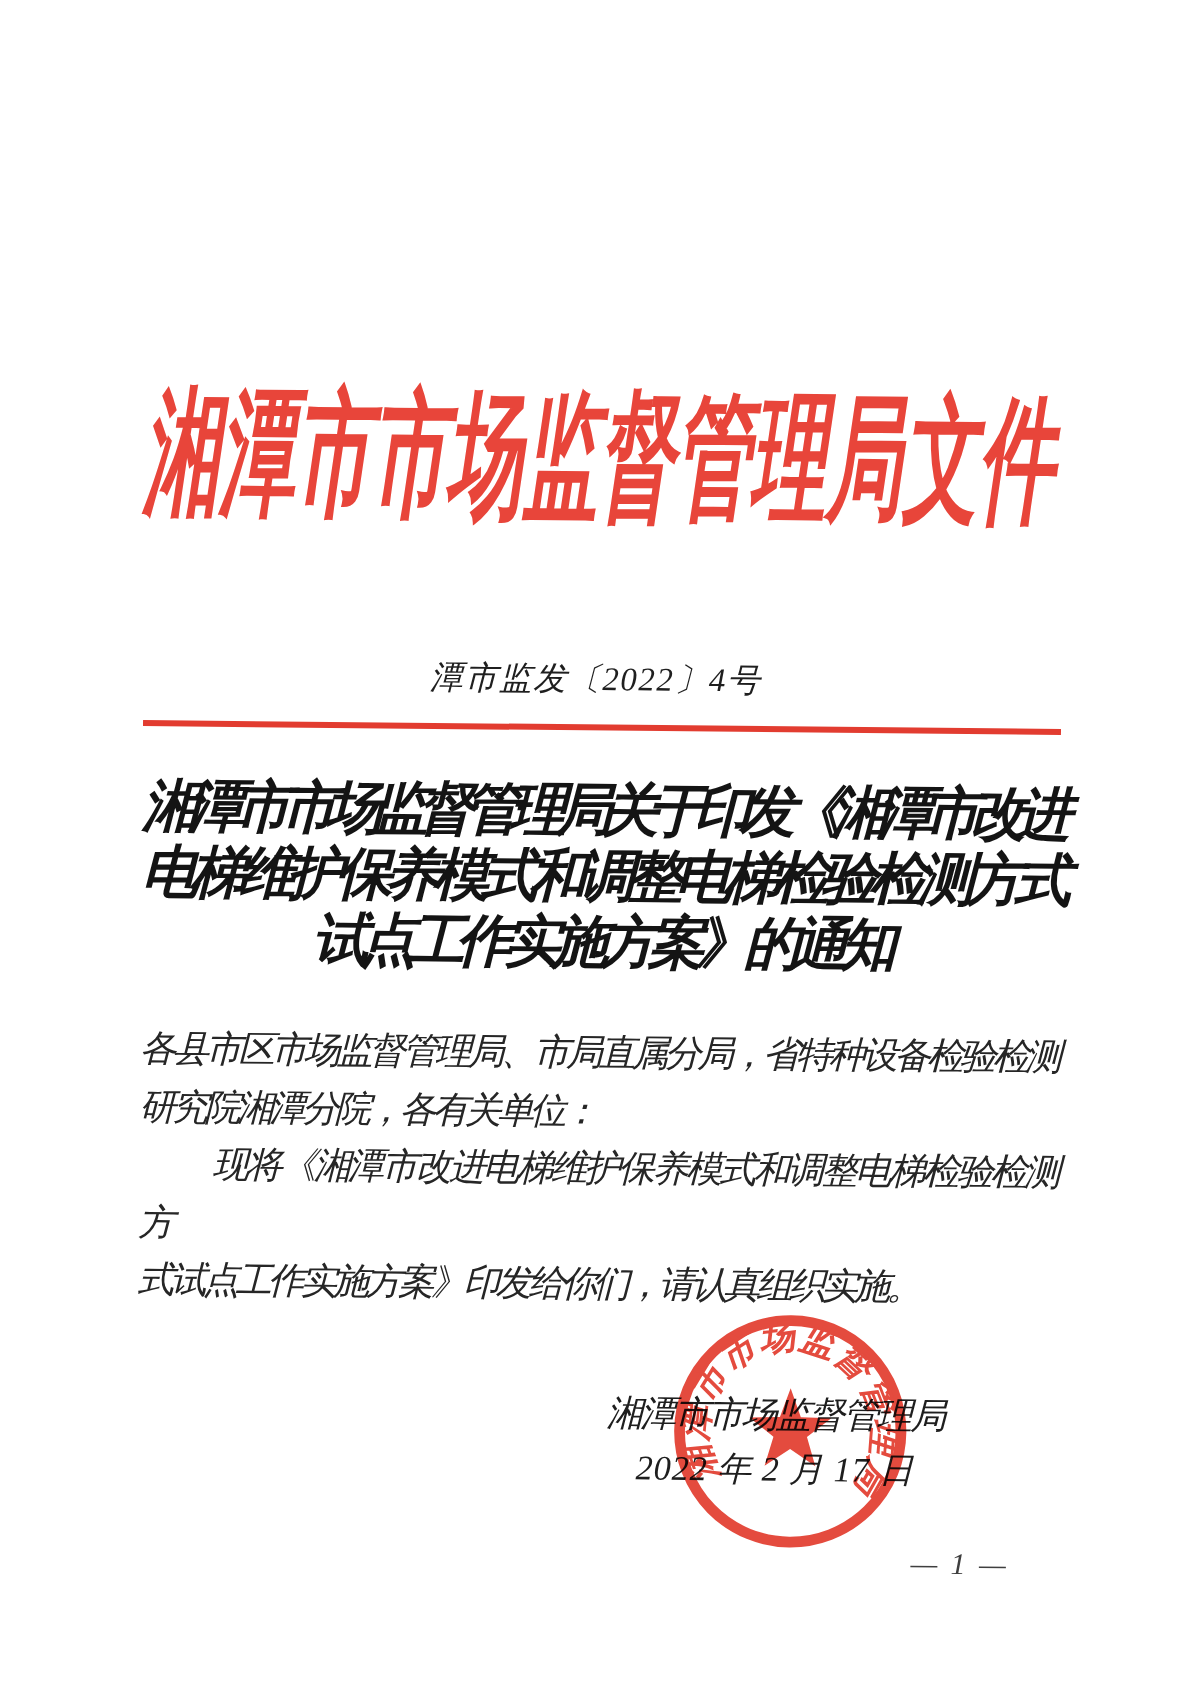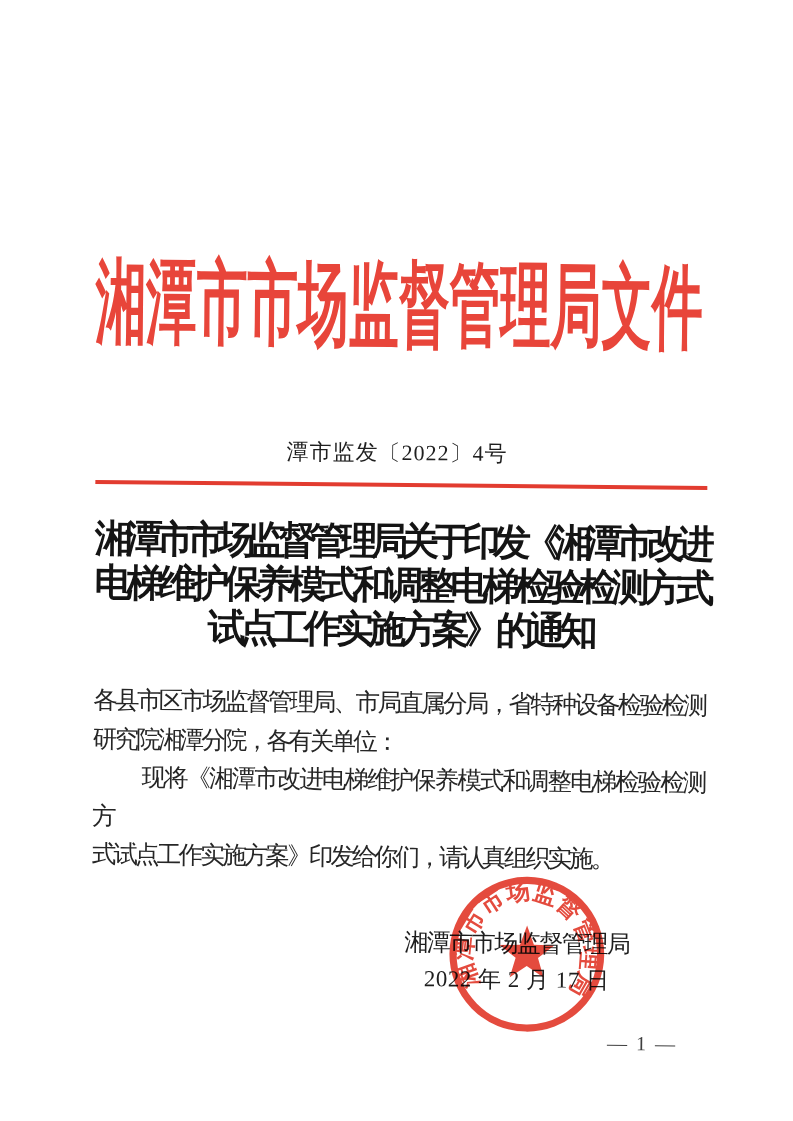--- a/index.html
+++ b/index.html
@@ -5,20 +5,21 @@
   html, body {
     margin: 0; padding: 0;
     background: #ffffff;
     font-family: "Liberation Serif", "DejaVu Serif", serif;
   }
   .sheet {
     position: relative;
     width: 793px; height: 1121px;
     background: #ffffff;
     overflow: hidden;
+    font-style: italic;
   }
   .tilt {
     position: absolute; inset: 0;
     transform: rotate(0.55deg);
     transform-origin: 400px 520px;
   }
   
   .red-header {
     position: absolute; top: 256px; left: 0; right: 0; height: 104px;
   }

